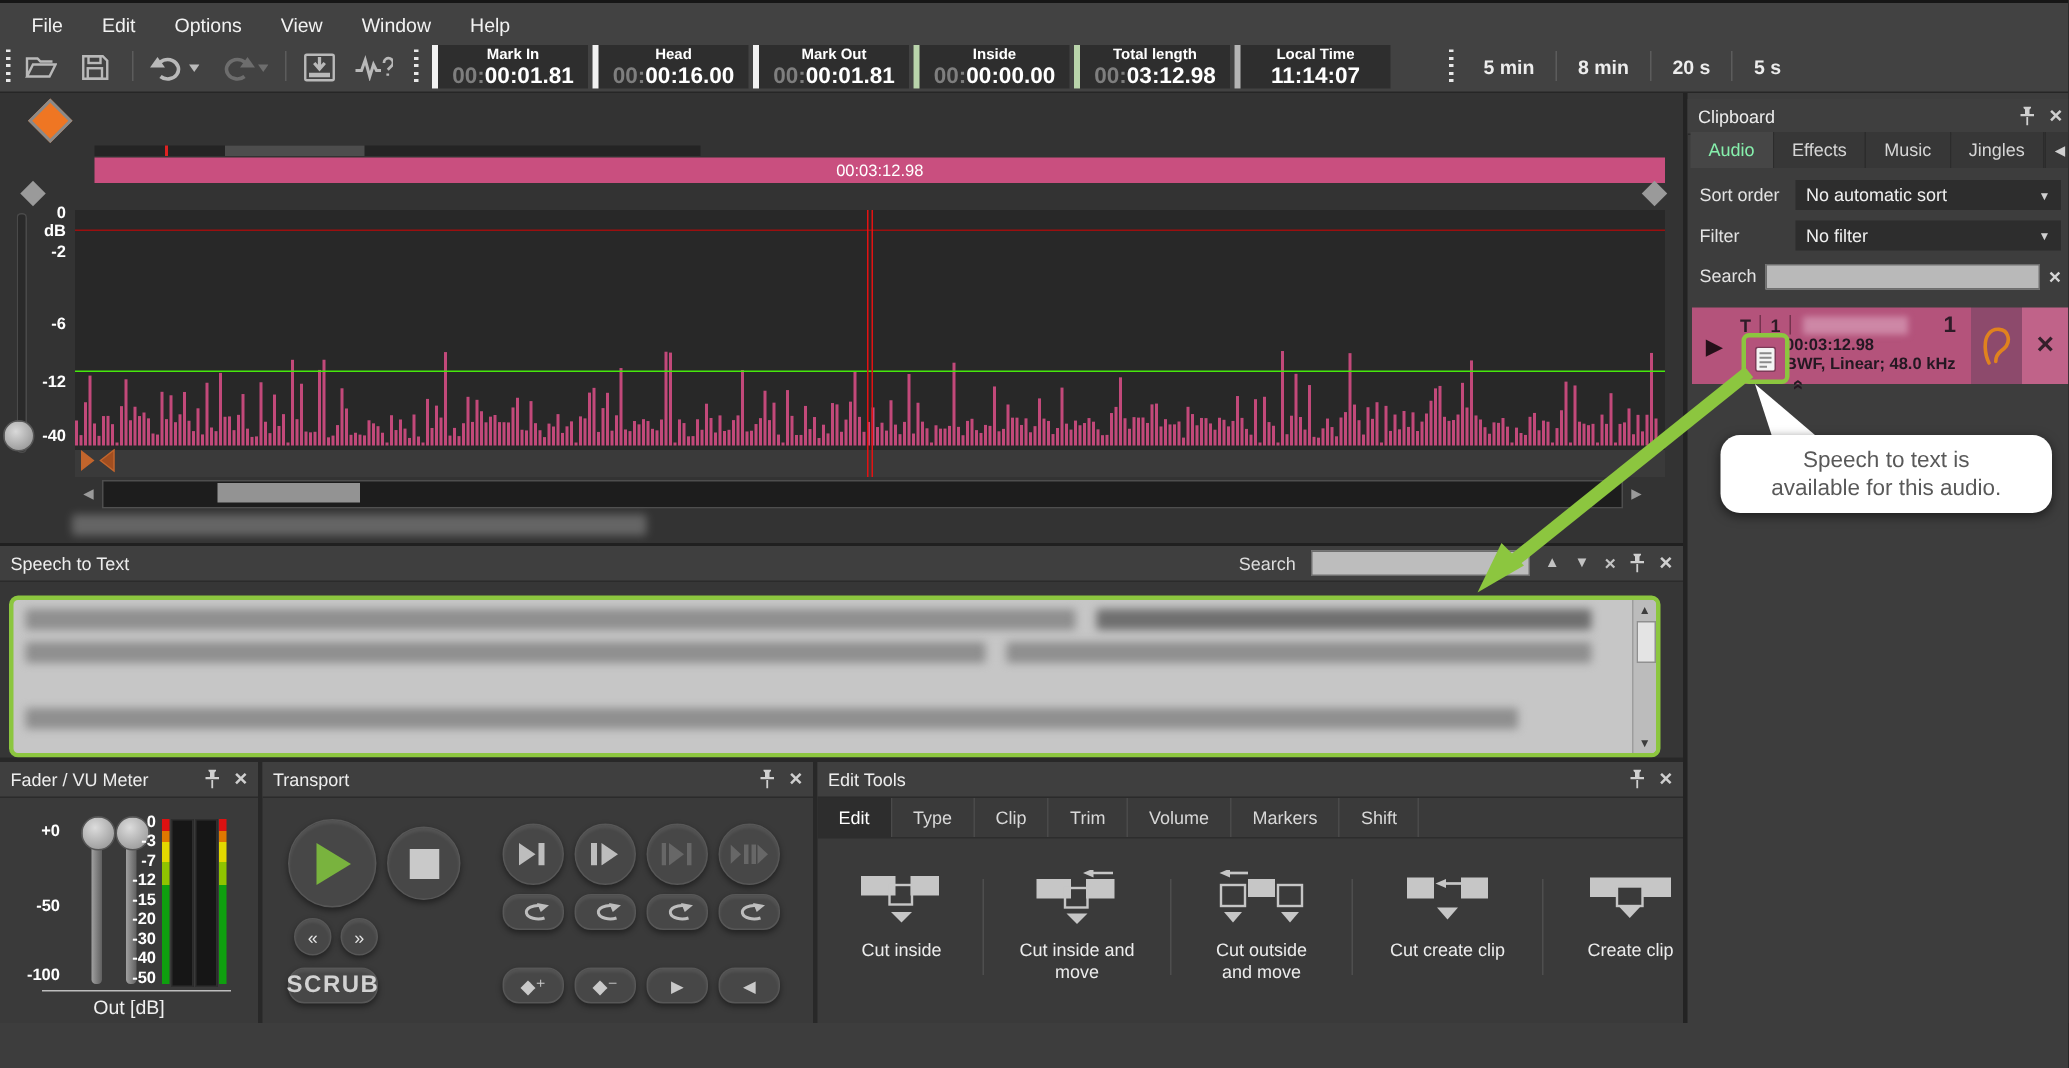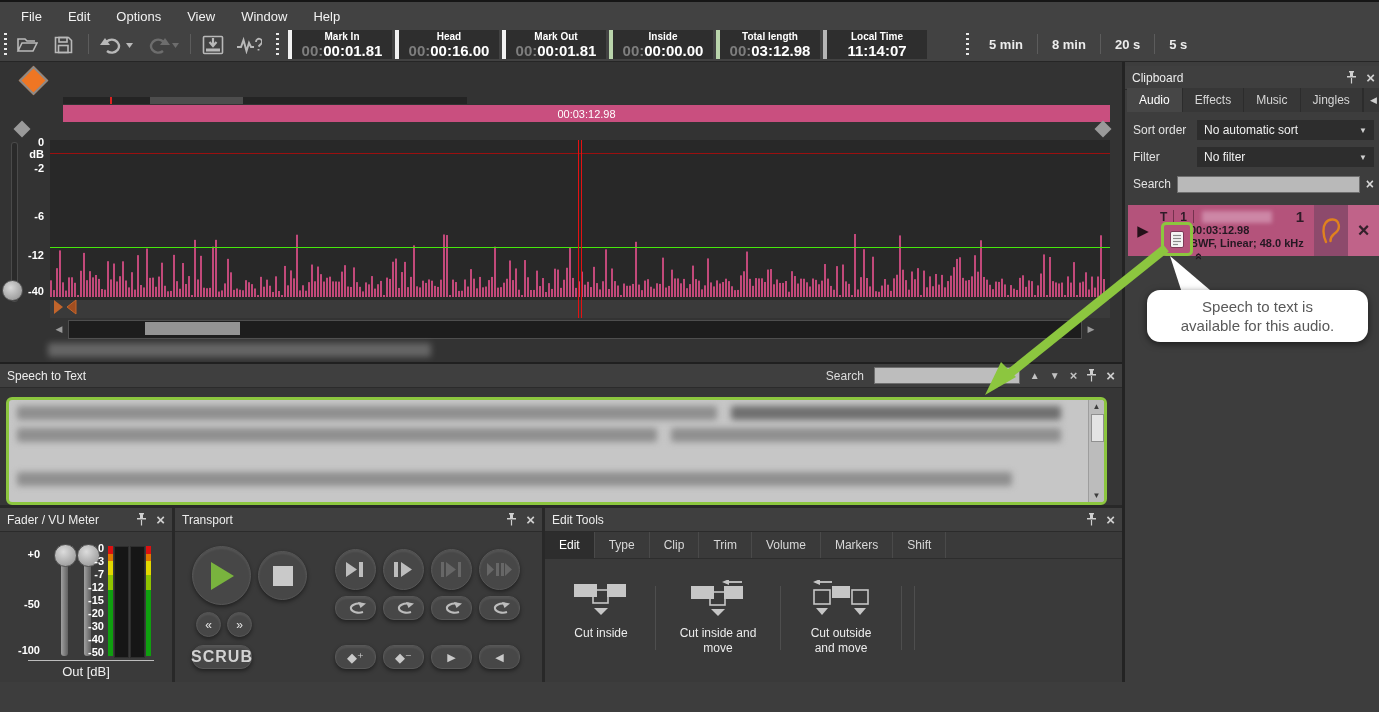--- a/index.html
+++ b/index.html
@@ -110,21 +110,21 @@
   .et-row{position:absolute;top:72px;left:8px;display:flex;}
   .et-item{display:flex;flex-direction:column;align-items:center;padding:0 4px;}
   .et-div{width:1px;background:#4e4e4e;margin:6px 6px;}
   .et-lbl{font-size:12px;color:#ececec;text-align:center;line-height:15px;margin-top:10px;}
 
   
   .rpanel{position:absolute;top:62px;left:1122px;width:257px;height:620px;background:#3d3d3d;border-left:3px solid #232323;}
   .cb-tabs{position:absolute;top:26px;left:2px;right:0;height:24px;display:flex;}
   .cb-tab{padding:0 12px;display:flex;align-items:center;font-size:12px;color:#d6d6d6;background:#373737;
           border-right:1px solid #2c2c2c;}
-  .cb-tab.active{background:#464646;color:#ffffff;}
+  .cb-tab.active{background:#464646;color:#86efac;}
   .cb-tabarrows{margin-left:auto;display:flex;align-items:center;background:#373737;border-left:1px solid #2c2c2c;
                 padding:0 6px;gap:8px;font-size:9px;color:#cfcfcf;}
   .cb-row{position:absolute;left:8px;right:8px;height:20px;display:flex;align-items:center;}
   .cb-lbl{width:64px;font-size:12px;color:#e2e2e2;}
   .dd{flex:1;height:20px;background:#2d2d2d;display:flex;align-items:center;padding:0 7px;
       font-size:12px;color:#f0f0f0;}
   .dd .car{margin-left:auto;font-size:8px;color:#d0d0d0;}
   .cb-search{flex:1;height:13px;background:#b9b9b9;border:1px solid #6e6e6e;}
   .cb-x{margin-left:6px;color:#d6d6d6;font-weight:bold;font-size:14px;}
 
@@ -871,21 +871,39 @@
             <polygon points="1,2 8,-1 8,5" fill="#c6c6c6"></polygon>
           <rect x="20" y="6" width="18" height="12" fill="#c6c6c6"></rect>
           <rect x="2" y="10" width="16" height="14" fill="none" stroke="#c6c6c6" stroke-width="1.6"></rect>
           <rect x="40" y="10" width="16" height="14" fill="none" stroke="#c6c6c6" stroke-width="1.6"></rect>
           <polygon points="4,28 16,28 10,35" fill="#c6c6c6"></polygon>
           <polygon points="42,28 54,28 48,35" fill="#c6c6c6"></polygon>
         </svg>
         <div class="et-lbl"><span>Cut outside</span><br><span>and move</span></div>
       </div>
       <div class="et-div"></div>
+      <div class="et-item" style="width:106px">
+        <svg width="58" height="36" viewBox="0 0 58 36">
+          <rect x="2" y="5" width="18" height="14" fill="#c6c6c6"></rect>
+            <rect x="38" y="5" width="18" height="14" fill="#c6c6c6"></rect>
+          <line x1="26" y1="9" x2="40" y2="9" stroke="#c6c6c6" stroke-width="1.8"></line>
+            <polygon points="21,9 28,6 28,12" fill="#c6c6c6"></polygon>
+          <polygon points="22,25 36,25 29,33" fill="#c6c6c6"></polygon>
+        </svg>
+        <div class="et-lbl"><span>Cut create clip</span></div>
+      </div>
       <div class="et-div"></div>
+      <div class="et-item" style="width:96px">
+        <svg width="58" height="36" viewBox="0 0 58 36">
+          <rect x="2" y="5" width="54" height="13" fill="#c6c6c6"></rect>
+          <rect x="20" y="11" width="17" height="13" fill="#3a3a3a" stroke="#c6c6c6" stroke-width="1.6"></rect>
+          <polygon points="21,24 36,24 28.5,32" fill="#c6c6c6"></polygon>
+        </svg>
+        <div class="et-lbl"><span>Create clip</span></div>
+      </div>
     </div>
   </div>
 
   <div class="rpanel">
     <div class="phead" style="margin-top:4px">
       <span>Clipboard</span>
         <span class="sp"></span>
       <span class="pico">
           <svg width="11" height="13" viewBox="0 0 11 13">
             <path d="M3 0h5v1L7 2v3h3v1.5H1V5h3V2L3 1z" fill="#cfcfcf"></path>

